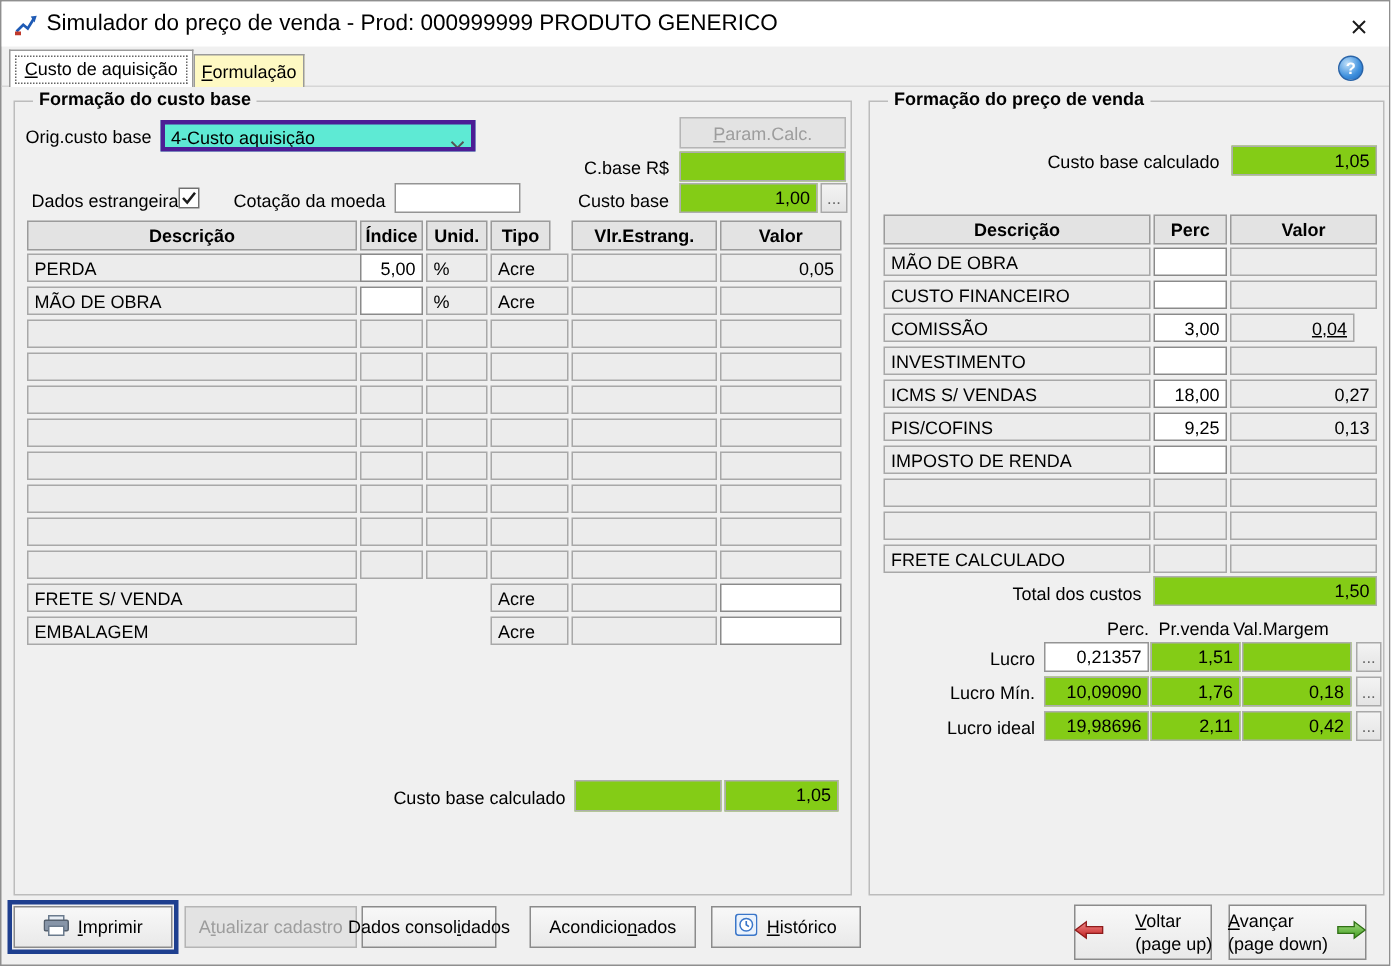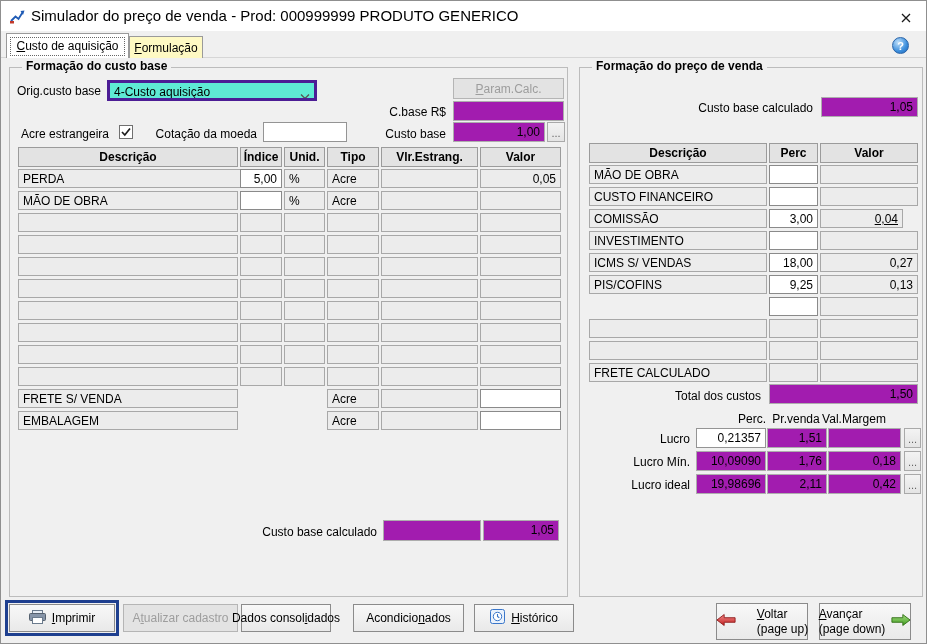--- a/index.html
+++ b/index.html
@@ -16,21 +16,21 @@
   .tab.active{left:5px;top:32px;width:123px;height:25px;background:#fff;z-index:2;}
   .tab.inactive{left:128px;top:35px;width:74px;height:22px;background:#fef9c3;}
   .focus-dots{position:absolute;left:3px;top:3px;right:3px;bottom:2px;border:1px dotted #666;}
   .help{position:absolute;left:891px;top:36px;width:17px;height:17px;border-radius:50%;
         background:radial-gradient(circle at 35% 30%,#bfe0fa,#3d8fdd 60%,#1f66b8);
         border:1px solid #2a64a8;box-sizing:border-box;color:#fff;font-weight:bold;font-size:11px;
         display:flex;align-items:center;justify-content:center;}
   .group{position:absolute;border:1px solid #bcbcbc;}
   .gtitle{position:absolute;top:-9px;left:12px;background:#f0f0f0;padding:0 4px;font-weight:bold;white-space:nowrap;}
   .lbl{position:absolute;white-space:nowrap;height:16px;line-height:16px;}
-  .field{position:absolute;box-sizing:border-box;background:#a21caf;border:1px solid #adadad;
+  .field{position:absolute;box-sizing:border-box;background:#84cc16;border:1px solid #adadad;
          padding:2px 4px 0 4px;white-space:nowrap;overflow:hidden;}
   .field.white{background:#fff;border-color:#949494;}
   .r{text-align:right;}
   .cell{position:absolute;box-sizing:border-box;background:#ececec;border:1px solid #a8a8a8;
         padding:2px 4px 0 4px;white-space:nowrap;overflow:hidden;}
   .cell.white{background:#fff;border-color:#8a8a8a;}
   .hcell{position:absolute;box-sizing:border-box;background:#e3e3e3;border:1px solid #9b9b9b;
          font-weight:bold;text-align:center;padding-top:2px;white-space:nowrap;overflow:hidden;}
   .combo{position:absolute;box-sizing:border-box;background:#5eead4;border:3px solid #4c1d95;
          padding:2px 18px 0 4px;white-space:nowrap;overflow:hidden;}
@@ -91,21 +91,21 @@
         </svg>
     </span>
   </div>
   <div class="btn disabled" style="left:452px;top:77px;width:111px;height:21px;">
     <span><span></span><u>P</u><span>aram.Calc.</span></span>
   </div>
 
   <span class="lbl" style="right:480px;top:103px;">C.base R$</span>
   <div class="field" style="left:452px;top:100px;width:111px;height:20px;"></div>
 
-  <span class="lbl" style="left:20px;top:125px;">Acre estrangeira</span>
+  <span class="lbl" style="left:20px;top:125px;">Dados estrangeira</span>
   <div class="checkbox" style="left:118px;top:124px;">
     <svg width="12" height="12" viewBox="0 0 12 12">
         <path d="M2 6 L4.8 9 L10 2.5" stroke="#1d1d1d" stroke-width="1.7" fill="none"></path>
       </svg>
   </div>
   <span class="lbl" style="right:669px;top:125px;">Cotação da moeda</span>
   <div class="field white" style="left:262px;top:121px;width:84px;height:20px;"></div>
 
   <span class="lbl" style="right:480px;top:125px;">Custo base</span>
   <div class="field r" style="left:452px;top:121px;width:92px;height:20px;">1,00</div>
@@ -214,21 +214,21 @@
         </linearGradient>
           </defs>
         <path d="M21 8 L13 2 V5.5 H1 V10.5 H13 V14 Z" fill="url(#greeng)" stroke="#2f6f14"></path>
       </svg>
     </span>
   </div>
 
 <div class="hcell" style="left: 17px; top: 146px; width: 220px; height: 20px;">Descrição</div>
     <div class="hcell" style="left: 239px; top: 146px; width: 42px; height: 20px;">Índice</div>
     <div class="hcell" style="left: 283px; top: 146px; width: 41px; height: 20px;">Unid.</div>
-    <div class="hcell" style="left: 326px; top: 146px; width: 52px; height: 20px;">Tipo</div>
+    <div class="hcell" style="left: 326px; top: 146px; width: 40px; height: 20px;">Tipo</div>
     <div class="hcell" style="left: 380px; top: 146px; width: 97px; height: 20px;">Vlr.Estrang.</div>
     <div class="hcell" style="left: 479px; top: 146px; width: 81px; height: 20px;">Valor</div>
     <div class="cell" style="left: 17px; top: 168px; width: 264px; height: 19px;">PERDA</div>
     <div class="cell white r" style="left: 239px; top: 168px; width: 42px; height: 19px;">5,00</div>
     <div class="cell" style="left: 283px; top: 168px; width: 41px; height: 19px;">%</div>
     <div class="cell" style="left: 326px; top: 168px; width: 52px; height: 19px;">Acre</div>
     <div class="cell r" style="left: 380px; top: 168px; width: 97px; height: 19px;"></div>
     <div class="cell r" style="left: 479px; top: 168px; width: 81px; height: 19px;">0,05</div>
     <div class="cell" style="left: 17px; top: 190px; width: 220px; height: 19px;">MÃO DE OBRA</div>
     <div class="cell white r" style="left: 239px; top: 190px; width: 42px; height: 19px;"></div>
@@ -306,20 +306,21 @@
     <div class="cell r" style="left: 819px; top: 208px; width: 83px; height: 19px; text-decoration: underline;">0,04</div>
     <div class="cell" style="left: 588px; top: 230px; width: 178px; height: 19px;">INVESTIMENTO</div>
     <div class="cell white r" style="left: 768px; top: 230px; width: 49px; height: 19px;"></div>
     <div class="cell r" style="left: 819px; top: 230px; width: 98px; height: 19px;"></div>
     <div class="cell" style="left: 588px; top: 252px; width: 178px; height: 19px;">ICMS S/ VENDAS</div>
     <div class="cell white r" style="left: 768px; top: 252px; width: 49px; height: 19px;">18,00</div>
     <div class="cell r" style="left: 819px; top: 252px; width: 98px; height: 19px;">0,27</div>
     <div class="cell" style="left: 588px; top: 274px; width: 178px; height: 19px;">PIS/COFINS</div>
     <div class="cell white r" style="left: 768px; top: 274px; width: 49px; height: 19px;">9,25</div>
     <div class="cell r" style="left: 819px; top: 274px; width: 98px; height: 19px;">0,13</div>
+    <div class="cell" style="left: 588px; top: 296px; width: 178px; height: 19px;">IMPOSTO DE RENDA</div>
     <div class="cell white r" style="left: 768px; top: 296px; width: 49px; height: 19px;"></div>
     <div class="cell r" style="left: 819px; top: 296px; width: 98px; height: 19px;"></div>
     <div class="cell" style="left: 588px; top: 318px; width: 178px; height: 19px;"></div>
     <div class="cell r" style="left: 768px; top: 318px; width: 49px; height: 19px;"></div>
     <div class="cell r" style="left: 819px; top: 318px; width: 98px; height: 19px;"></div>
     <div class="cell" style="left: 588px; top: 340px; width: 178px; height: 19px;"></div>
     <div class="cell r" style="left: 768px; top: 340px; width: 49px; height: 19px;"></div>
     <div class="cell r" style="left: 819px; top: 340px; width: 98px; height: 19px;"></div>
     <div class="cell" style="left: 588px; top: 362px; width: 178px; height: 19px;">FRETE CALCULADO</div>
     <div class="cell r" style="left: 768px; top: 362px; width: 49px; height: 19px;"></div>

